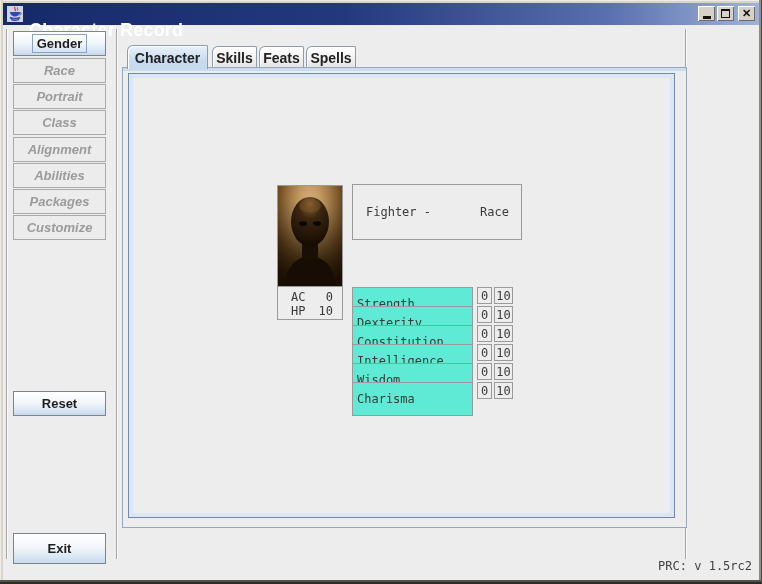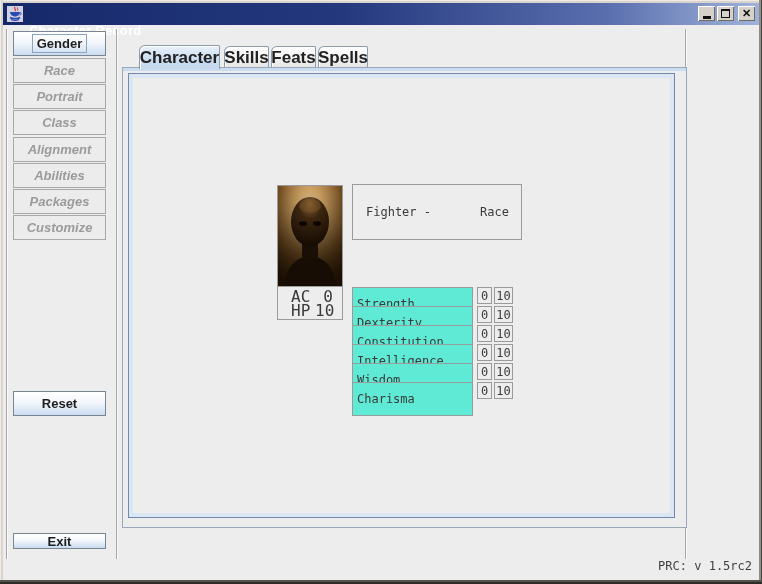--- a/index.html
+++ b/index.html
@@ -18,21 +18,21 @@
   .frame-right{position:absolute;right:0;top:0;width:3px;height:584px;background:#8f8b84;border-right:1px solid #4a4843;}
   .frame-bottom{position:absolute;left:0;bottom:0;width:762px;height:4px;background:#55524c;border-bottom:2px solid #2e2c29;}
 
   
   .titlebar{
     position:absolute;left:3px;top:3px;width:756px;height:22px;
     background:linear-gradient(90deg,#15296a 0%,#24387e 45%,#5a6fae 80%,#9fb3da 100%);
     display:flex;align-items:center;
   }
   .app-icon{width:16px;height:16px;margin-left:4px;flex:0 0 auto;}
-  .win-title{color:#ffffff;font-weight:bold;font-size:13px;margin-left:6px;letter-spacing:.2px;margin-top:32px;}
+  .win-title{color:#ffffff;font-weight:bold;font-size:18px;margin-left:6px;letter-spacing:.2px;margin-top:32px;}
   .winbtns{position:absolute;right:4px;top:3px;display:flex;gap:2px;}
   .winbtn{
     width:17px;height:15px;background:#d6d2ca;border:0;padding:0;
     box-shadow:inset 1px 1px 0 #ffffff, inset -1px -1px 0 #6e6a64;
     display:flex;align-items:center;justify-content:center;cursor:default;
     font-family:"Liberation Sans",sans-serif;
   }
   .winbtn.close{margin-left:2px;}
   .glyph-min{width:8px;height:3px;background:#111;margin-top:7px;}
   .glyph-max{width:9px;height:9px;border:1px solid #111;border-top:2px solid #111;background:transparent;}
@@ -57,26 +57,25 @@
     background:#ececec;
     color:#9b9b9b;
     font-style:italic;
   }
   .focus-ring{padding:1px 4px;border:1px solid #89a3c1;}
 
   
   .tab{
     position:absolute;height:22px;top:46px;
     display:flex;align-items:center;justify-content:center;
-    font-weight:bold;font-size:17px;color:#222;cursor:default;
+    font-weight:bold;font-size:14px;color:#222;cursor:default;
     border:1px solid #8b9cad;border-bottom:none;
     border-top-left-radius:6px;border-top-right-radius:2px;
     background:linear-gradient(#ffffff 0%,#ededed 70%,#e4e4e4 100%);
     box-shadow:inset 1px 1px 0 #ffffff;
-    margin-left:12px;
   }
   .tab.selected{
     top:45px;height:24px;
     background:linear-gradient(#e9f1fa 0%,#cadcf0 60%,#c6d8ec 100%);
     z-index:3;
   }
 
   
   .tabpane{
     position:absolute;left:122px;top:67px;width:565px;height:461px;
@@ -90,21 +89,21 @@
     box-shadow:inset 0 0 0 4px #dae6f3;
     z-index:2;
   }
 
   
   .portraitbox{
     position:absolute;left:277px;top:185px;width:66px;height:135px;
     border:1px solid #9a9a9a;background:#ededed;z-index:4;
   }
   .portrait-img{display:block;width:64px;height:101px;border-bottom:1px solid #9a9a9a;}
-  .pstats{padding-top:3px;font-family:"DejaVu Sans Mono",monospace;font-size:16px;color:#3a3a3a;}
+  .pstats{padding-top:3px;font-family:"DejaVu Sans Mono",monospace;font-size:12px;color:#3a3a3a;}
   .pstat-row{display:flex;padding-left:13px;line-height:14px;}
   .pstat-label{width:24px;}
   .pstat-value{width:18px;text-align:right;}
 
   
   .infobox{
     position:absolute;left:352px;top:184px;width:170px;height:56px;
     border:1px solid #9a9a9a;background:#ededed;z-index:4;
     font-family:"DejaVu Sans Mono",monospace;font-size:12px;color:#3a3a3a;
     padding:13px 12px 0 13px;
@@ -177,21 +176,21 @@
     <span class="focus-ring">Gender</span>
   </button>
   <button class="sbtn disabled" style="top:58px">Race</button>
   <button class="sbtn disabled" style="top:84px">Portrait</button>
   <button class="sbtn disabled" style="top:110px">Class</button>
   <button class="sbtn disabled" style="top:137px">Alignment</button>
   <button class="sbtn disabled" style="top:163px">Abilities</button>
   <button class="sbtn disabled" style="top:189px">Packages</button>
   <button class="sbtn disabled" style="top:215px">Customize</button>
   <button class="sbtn" style="top:391px">Reset</button>
-  <button class="sbtn" style="top:533px;height:16px">Exit</button>
+  <button class="sbtn" style="top:533px;height:31px">Exit</button>
 
   <div class="tab selected" style="left:127px;width:81px">Character</div>
   <div class="tab" style="left:212px;width:45px">Skills</div>
   <div class="tab" style="left:259px;width:45px">Feats</div>
   <div class="tab" style="left:306px;width:50px">Spells</div>
 
   <div class="tabpane"></div>
   <div class="innerpanel"></div>
 
   <div class="portraitbox">

